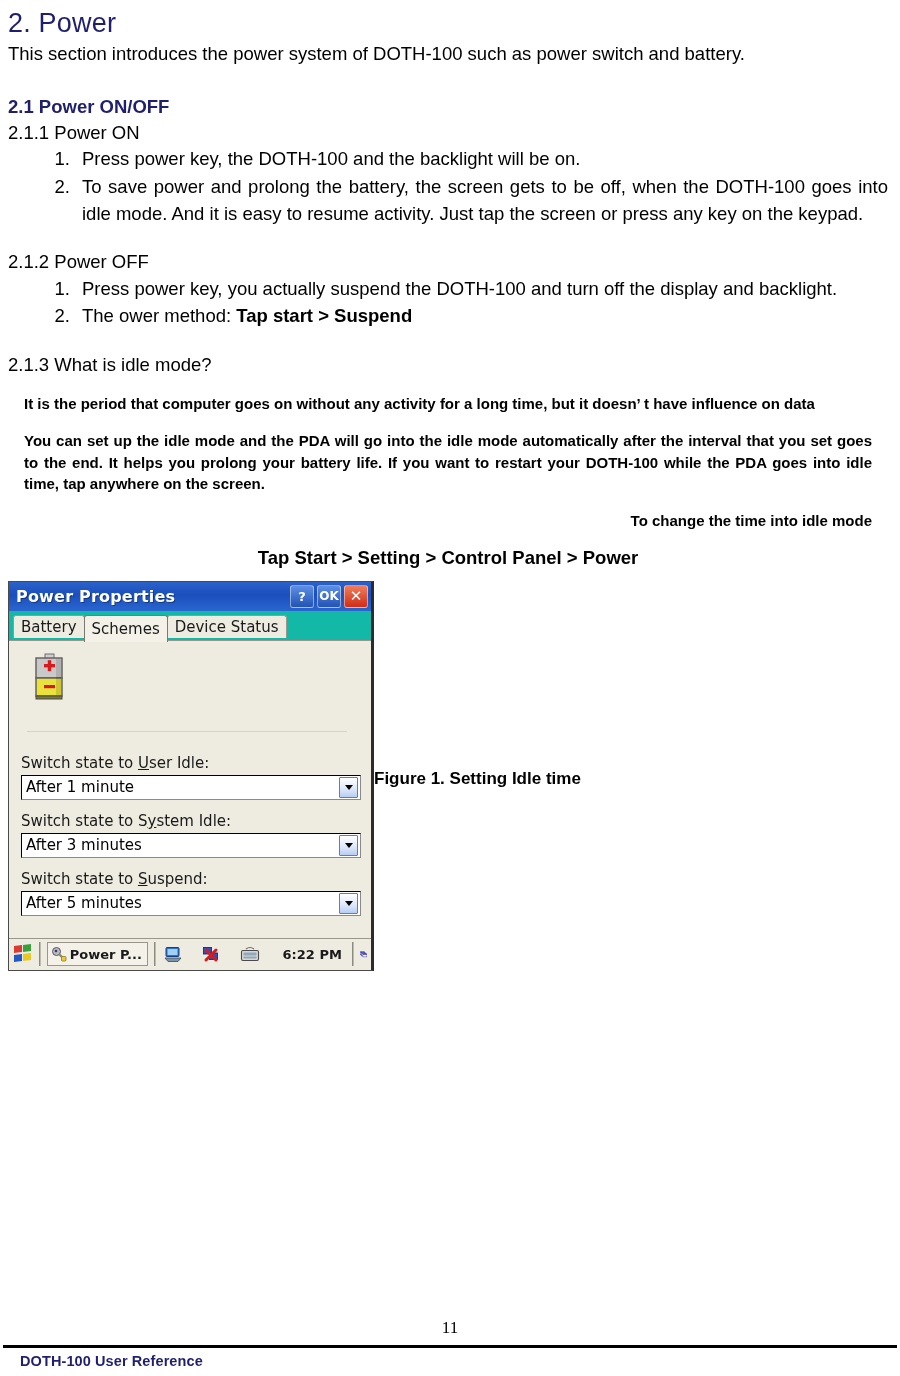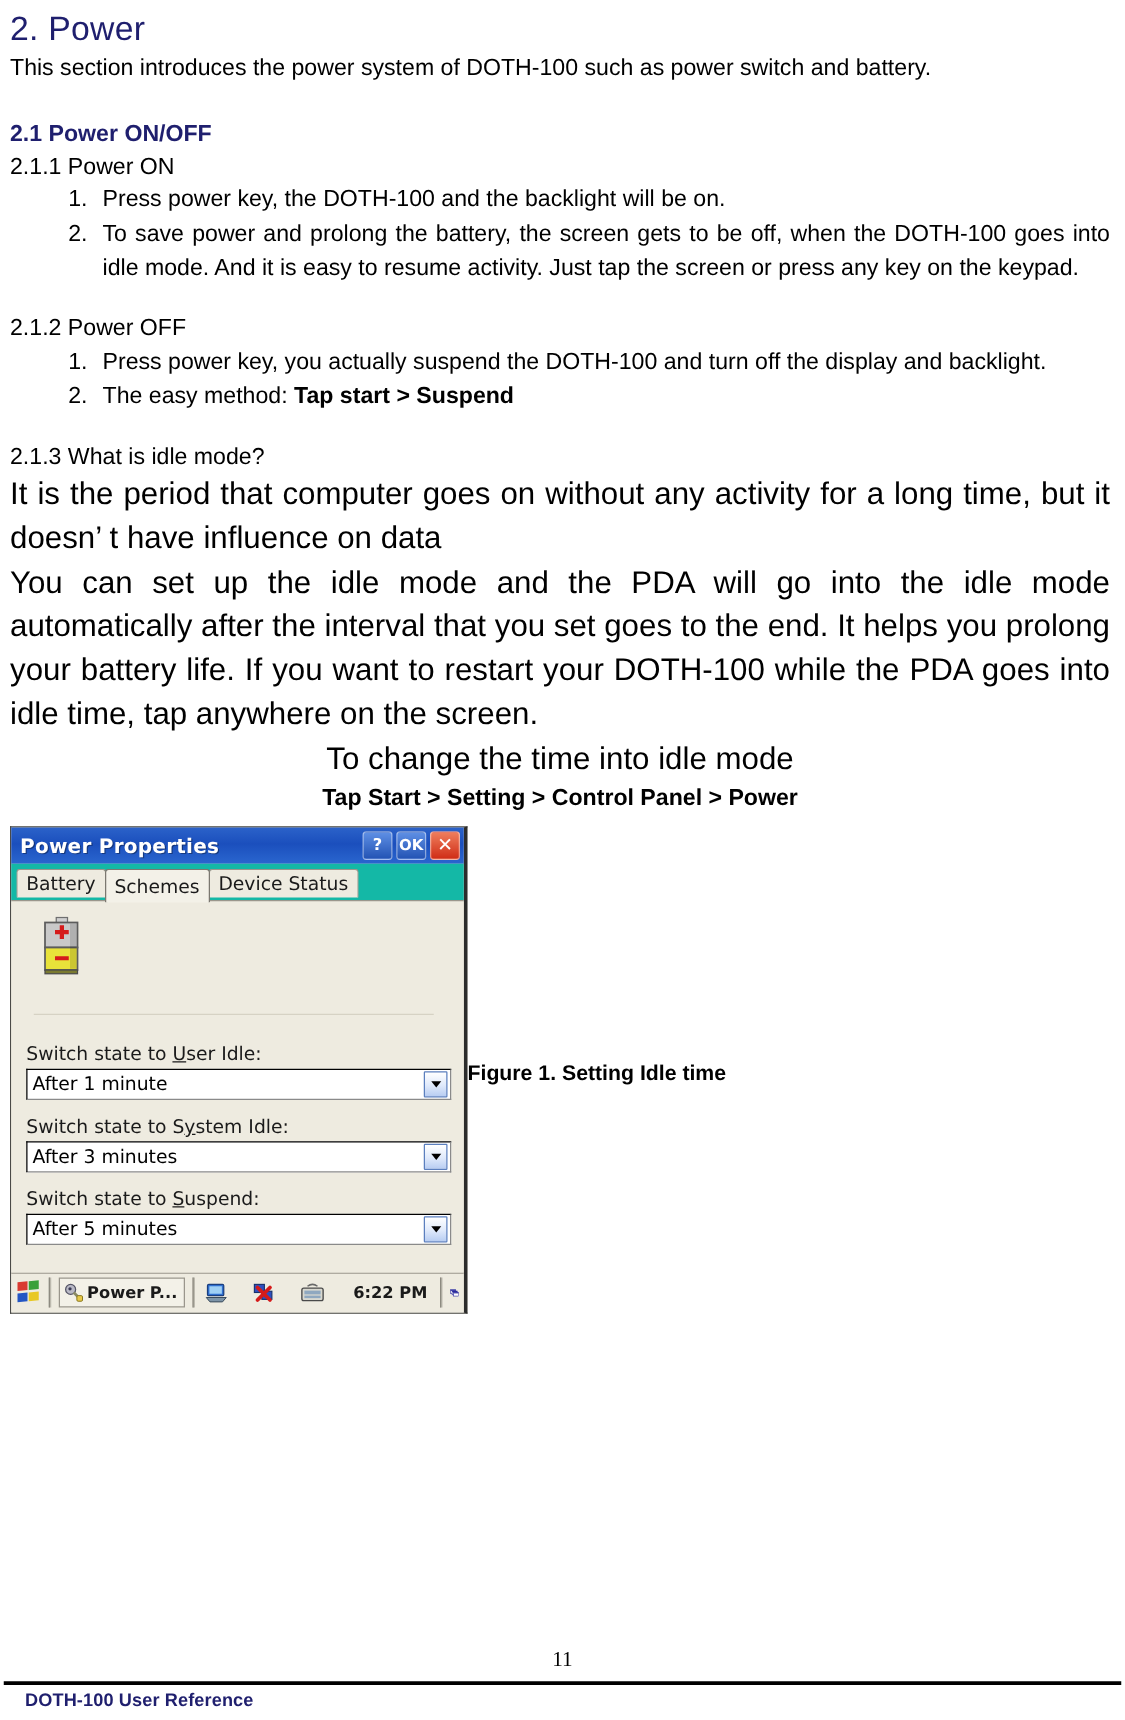--- a/index.html
+++ b/index.html
@@ -71,26 +71,27 @@
     content: counter(li) ".";
     position: absolute;
     left: 0;
     top: 0;
     width: 28px;
     text-align: right;
     font-size: 18.5px;
   }
 
   p.body {
-    font-size: 25px;
+    font-size: 15px;
     line-height: 1.41;
-    margin: 0;
+    margin: 16px;
     text-align: justify;
-  }
-  p.body.nojust { text-align: center; }
+    font-weight: bold;
+  }
+  p.body.nojust { text-align: right; }
   .center {
     text-align: center;
     font-size: 18.5px;
     font-weight: bold;
     margin: 2px 0 0 0;
   }
   b.tight { font-weight: bold; }
 
   
   .shot-wrap {
@@ -336,21 +337,21 @@
     <li>Press power key, the DOTH-100 and the backlight will be on.</li>
     <li>To save power and prolong the battery, the screen gets to be off, when the DOTH-100 goes into idle mode. And it is easy to resume activity. Just tap the screen or press any key on the keypad.</li>
   </ol>
 
   <div class="gap-md"></div>
 
   <h3 class="h3">2.1.2 Power OFF</h3>
 
   <ol class="num">
     <li>Press power key, you actually suspend the DOTH-100 and turn off the display and backlight.</li>
-    <li><span>The easy method: </span><b class="tight">Tap start &gt; Suspend</b></li>
+    <li><span>The ower method: </span><b class="tight">Tap start &gt; Suspend</b></li>
   </ol>
 
   <div class="gap-md"></div>
 
   <h3 class="h3">2.1.3 What is idle mode?</h3>
 
   <p class="body">It is the period that computer goes on without any activity for a long time, but it doesn’ t have influence on data</p>
   <p class="body">You can set up the idle mode and the PDA will go into the idle mode automatically after the interval that you set goes to the end. It helps you prolong your battery life. If you want to restart your DOTH-100 while the PDA goes into idle time, tap anywhere on the screen.</p>
   <p class="body nojust">To change the time into idle mode</p>
   <p class="center">Tap Start &gt; Setting &gt; Control Panel &gt; Power</p>

